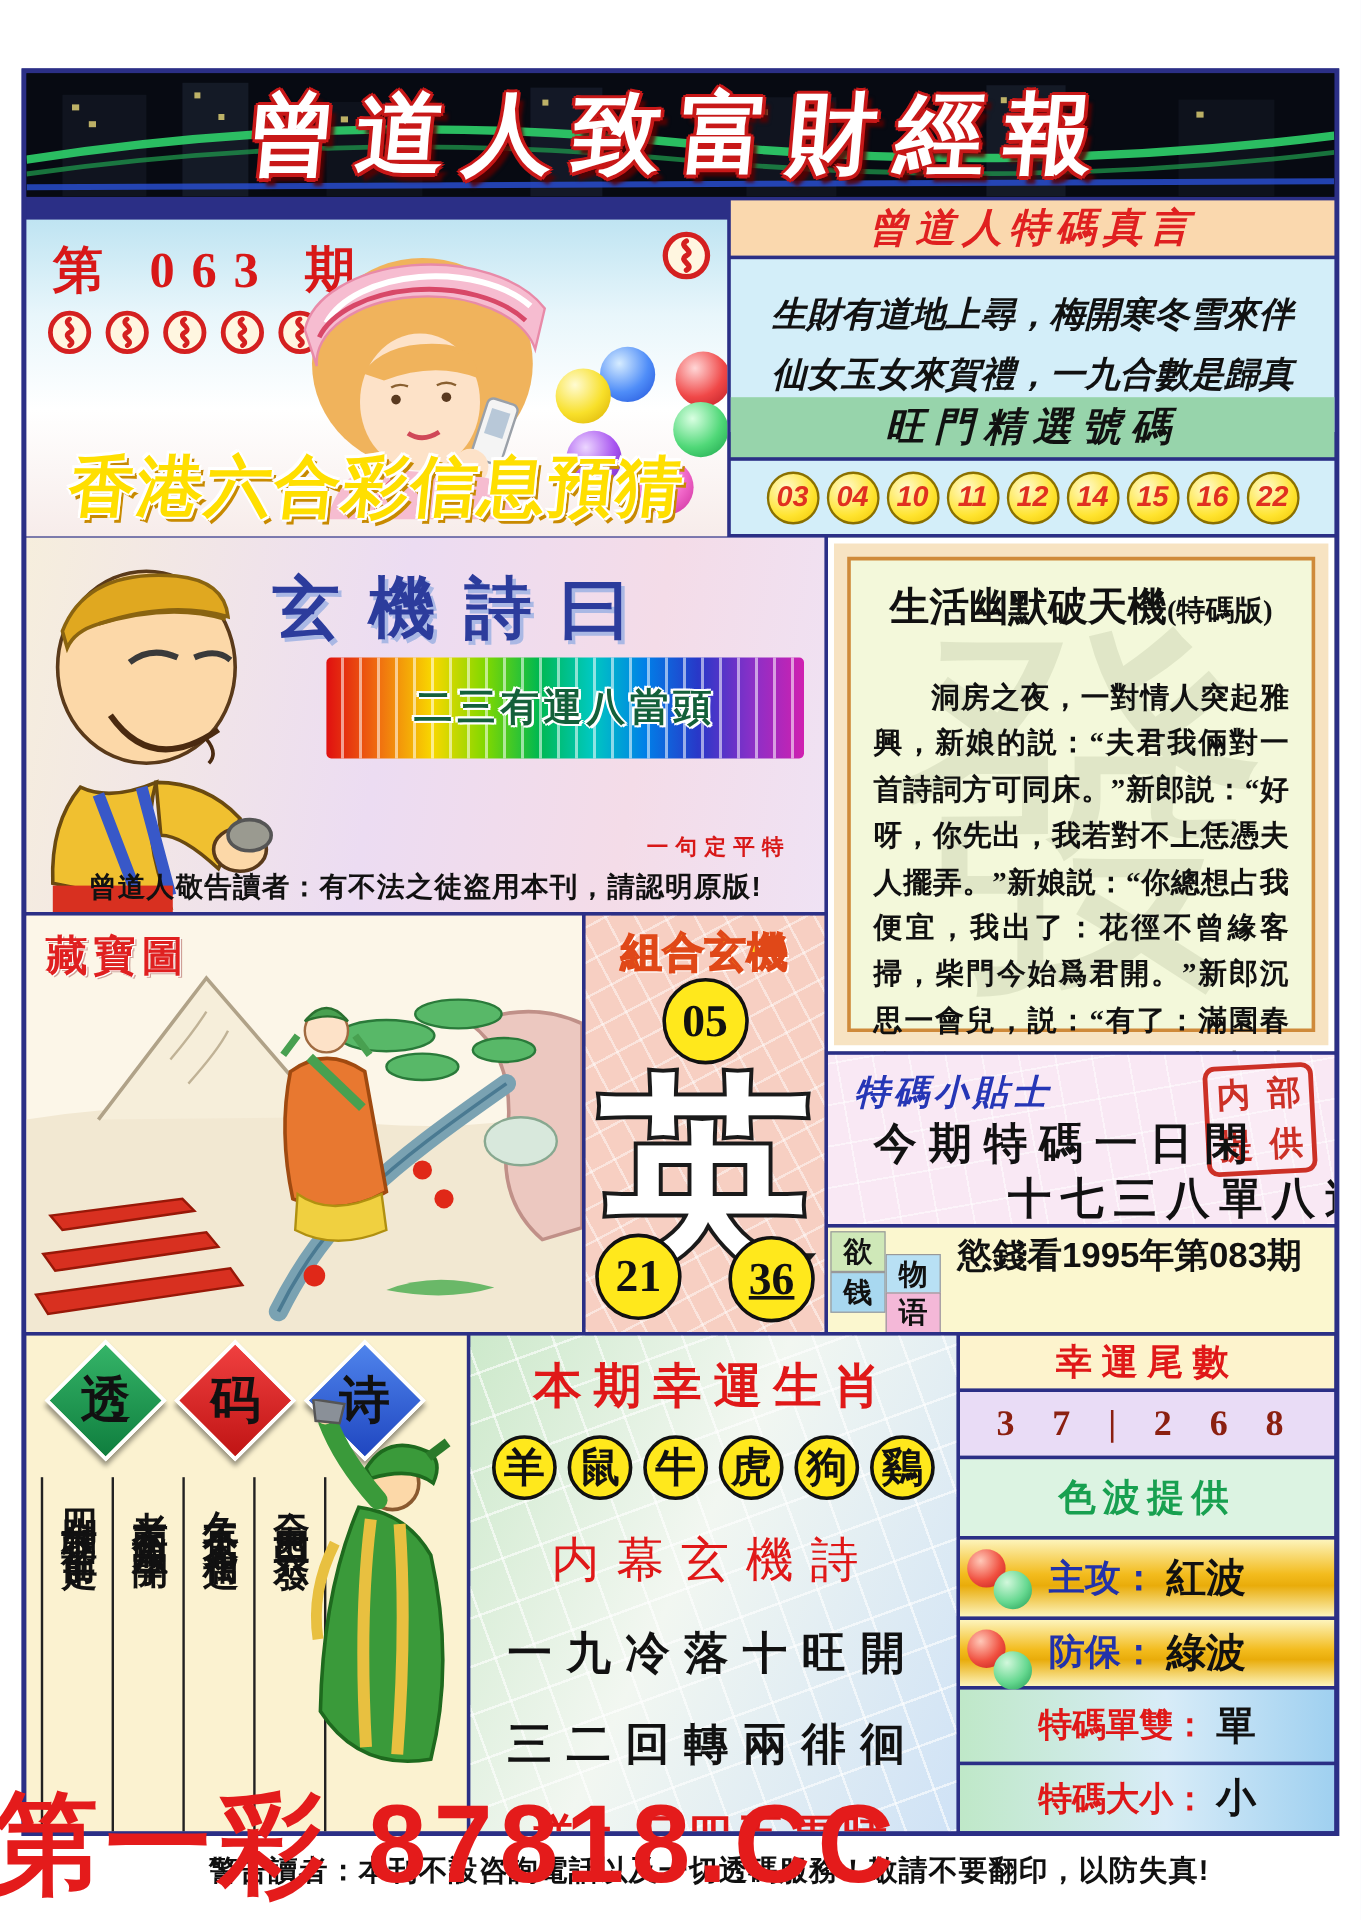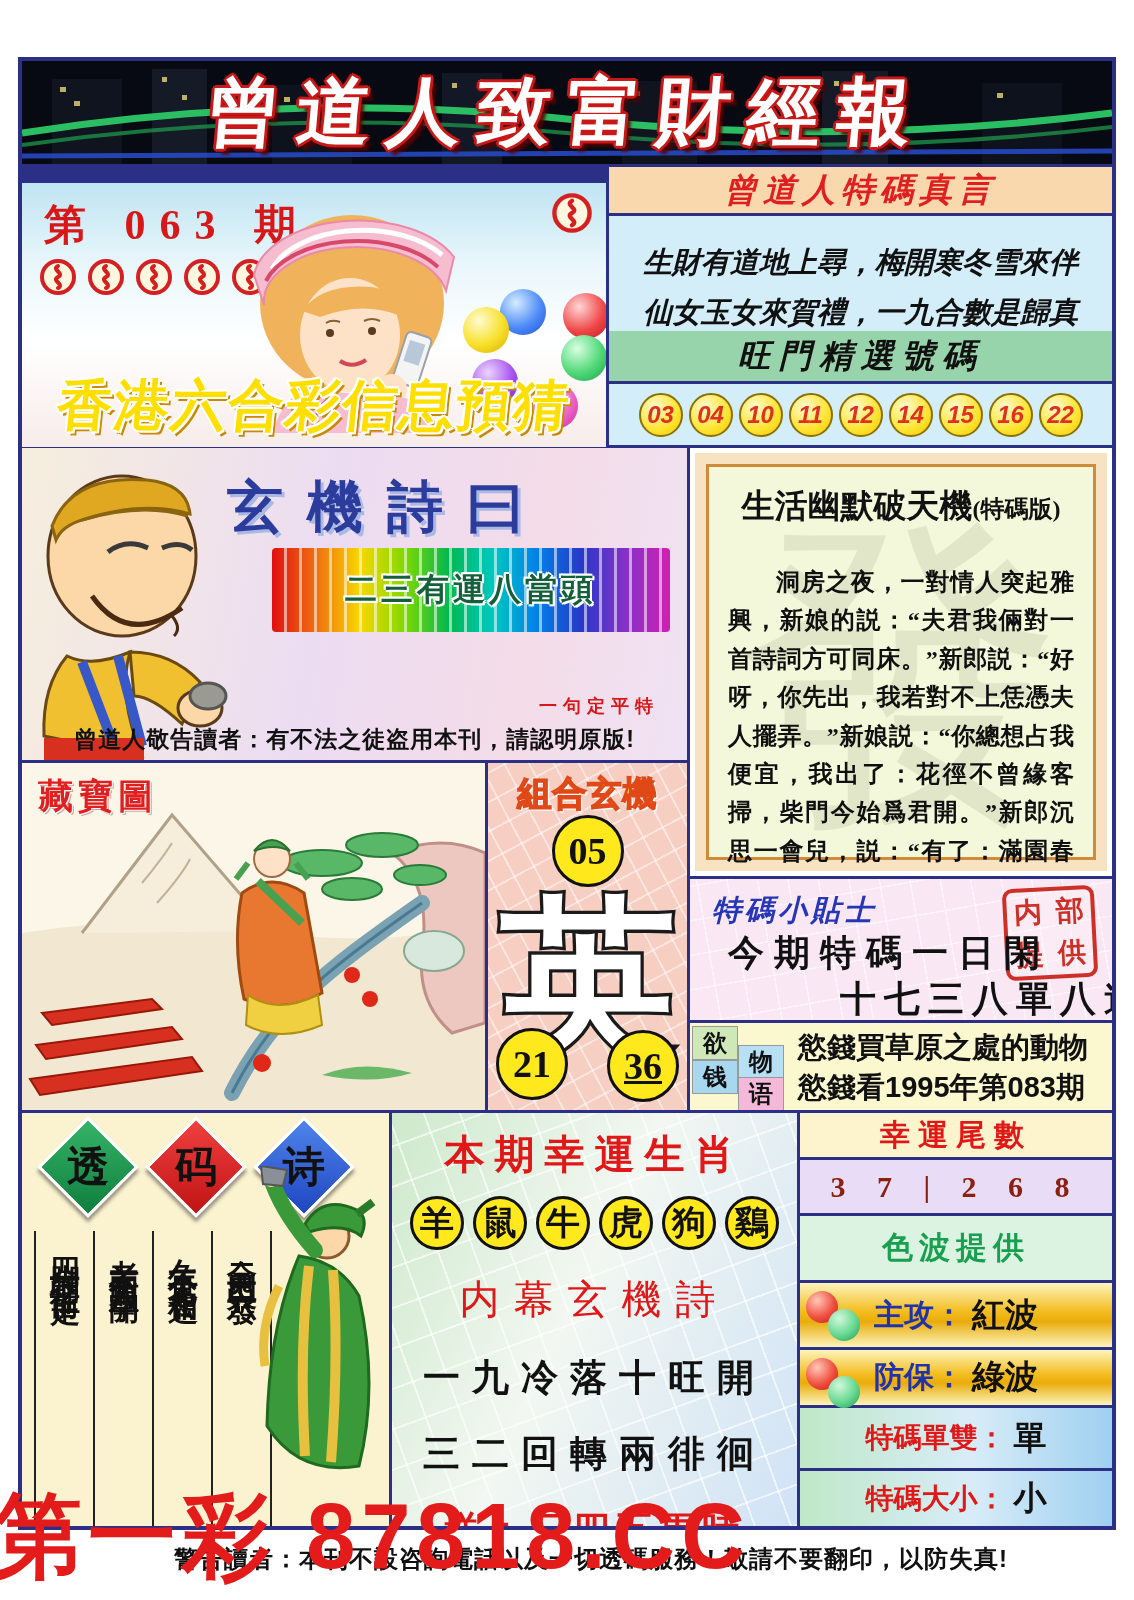--- a/index.html
+++ b/index.html
@@ -414,21 +414,20 @@
     </div>
 
     <div class="panel wish">
       <div class="wish-label">
         <span class="wish-cell wc-0">欲</span>
         <span class="wish-cell wc-1">钱</span>
         <span class="wish-cell wc-2">物</span>
         <span class="wish-cell wc-3">语</span>
       </div>
       <div class="wish-text">
-        <div>慾錢買草原之處的動物</div>
         <div>慾錢看1995年第083期</div>
       </div>
     </div>
 
     <div class="panel touma">
       <div class="dia dia-0">
           <span>透</span>
         </div>
       <div class="dia dia-1">
           <span>码</span>

